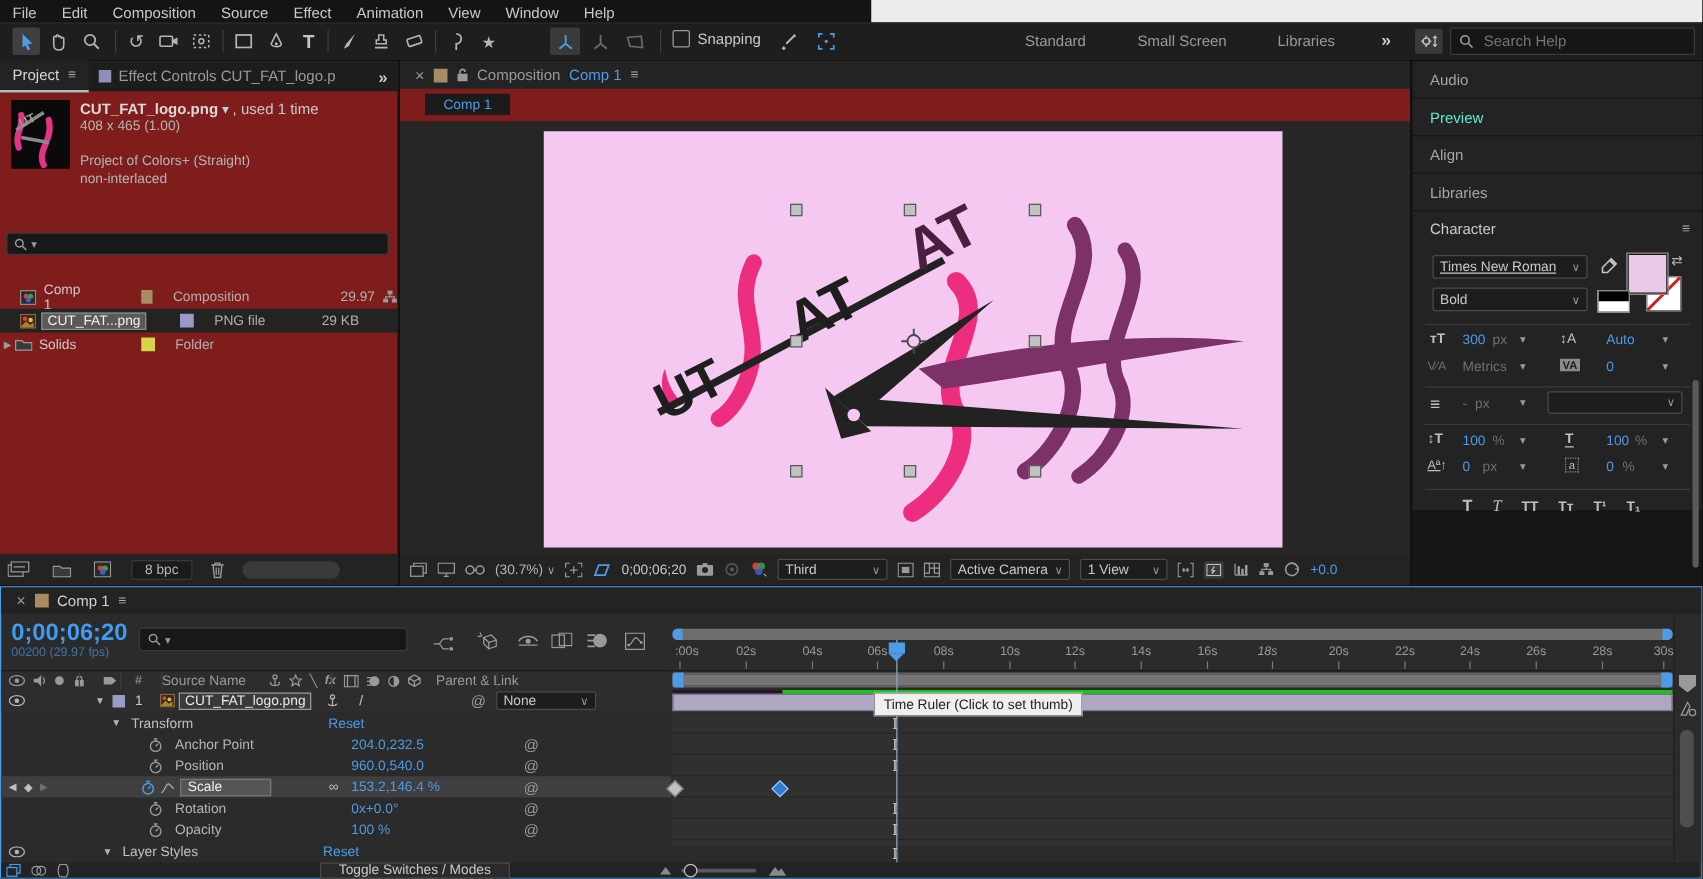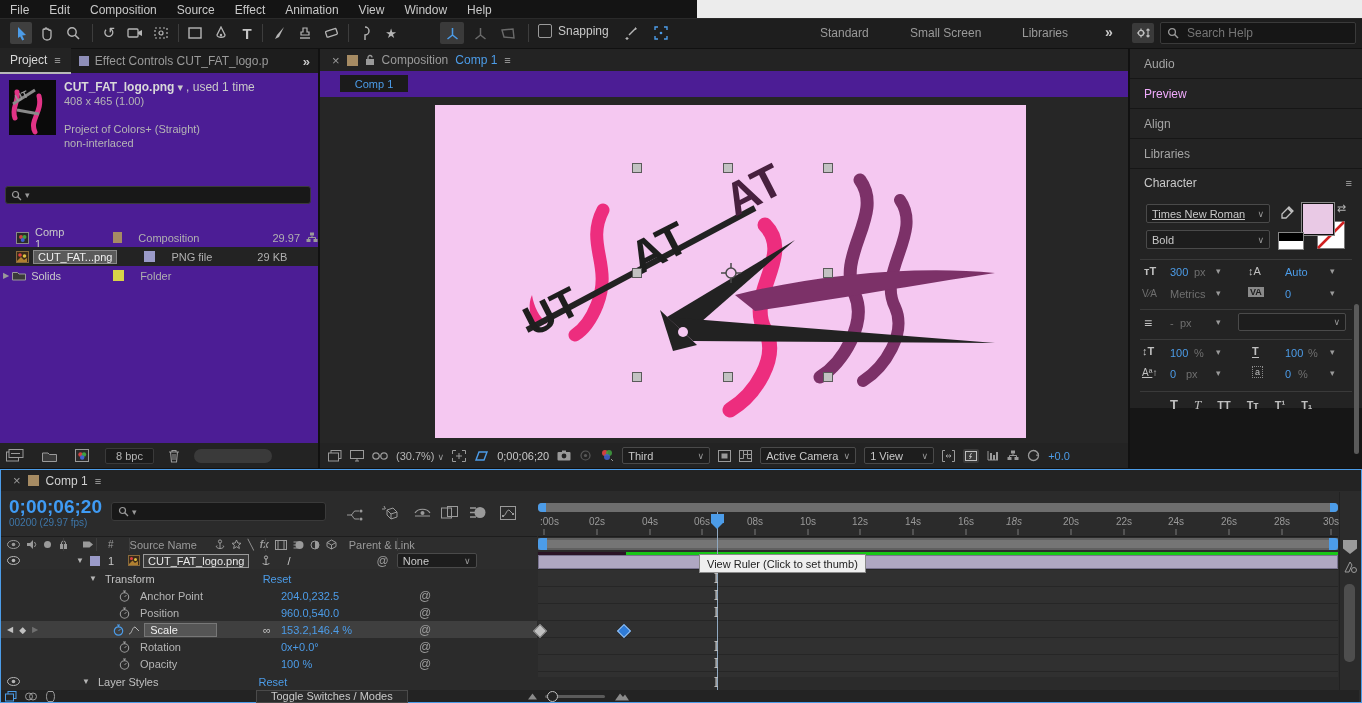--- a/index.html
+++ b/index.html
@@ -2,21 +2,21 @@
 <html><head>
 <meta charset="utf-8">
 <style>
   html,body{margin:0;padding:0;}
   body{width:1362px;height:703px;background:#111;font-family:"Liberation Sans",sans-serif;
        font-size:11px;color:#ABABAB;overflow:hidden;position:relative;-webkit-font-smoothing:antialiased;}
   .ab{position:absolute;}
   .nowrap{white-space:nowrap;}
   .blue{color:#4C9CE8;}
   .dim{color:#6F6F6F;}
-  .panel{background:#4c1d95;}
+  .panel{background:#7f1d1d;}
   .chev{color:#9A9A9A;font-size:9px;}
   .dd{background:#1D1D1D;border:1px solid #4a4a4a;border-radius:2px;color:#C9C9C9;
       display:flex;align-items:center;justify-content:space-between;padding:0 5px;box-sizing:border-box;}
   .iconbtn{display:flex;align-items:center;justify-content:center;color:#A9A9A9;}
   svg{display:block;}
   .row17{height:17px;display:flex;align-items:center;}
   .kf{width:8px;height:8px;transform:rotate(45deg);}
   .handle{width:10px;height:10px;background:#C2C2C2;border:1px solid #5A5A5A;position:absolute;box-sizing:border-box;}
   .ibeam{position:absolute;width:8px;text-align:center;color:#C8C8C8;font-family:"DejaVu Serif",serif;font-size:12px;line-height:12px;}
   .sep-v{background:#3d3d3d;width:1px;position:absolute;}
@@ -505,21 +505,21 @@
       </span>
     <span class="blue">+0.0</span>
   </div>
 </div>
 
 <div class="ab" style="left:1130px;top:49px;width:232px;height:419px;background:#161616;">
   <div style="height:29px;background:#232323;margin-bottom:1px;display:flex;align-items:center;">
       <span style="margin-left:14px;color:#A5A5A5;font-size:12px;">Audio</span>
     </div>
   <div style="height:29px;background:#232323;margin-bottom:1px;display:flex;align-items:center;">
-      <span style="margin-left:14px;color:#f0abfc;font-size:12px;">Preview</span>
+      <span style="margin-left:14px;color:#5eead4;font-size:12px;">Preview</span>
     </div>
   <div style="height:29px;background:#232323;margin-bottom:1px;display:flex;align-items:center;">
       <span style="margin-left:14px;color:#A5A5A5;font-size:12px;">Align</span>
     </div>
   <div style="height:29px;background:#232323;margin-bottom:1px;display:flex;align-items:center;">
       <span style="margin-left:14px;color:#A5A5A5;font-size:12px;">Libraries</span>
     </div>
 
   <div style="height:239px;background:#232323;position:relative;">
     <div style="height:28px;display:flex;align-items:center;justify-content:space-between;">
@@ -939,21 +939,21 @@
   <div class="ab" style="left:710px;top:53px;width:0;height:0;border-left:6.5px solid transparent;border-right:6.5px solid transparent;border-top:6px solid #4C9CE8;"></div>
 
   <div class="ibeam" style="left:711px;top:103px;">I</div>
   <div class="ibeam" style="left:711px;top:120px;">I</div>
   <div class="ibeam" style="left:711px;top:137px;">I</div>
   <div class="ibeam" style="left:711px;top:171px;">I</div>
   <div class="ibeam" style="left:711px;top:188px;">I</div>
   <div class="ibeam" style="left:711px;top:207px;">I</div>
 
   <div class="ab" style="left:698px;top:84px;height:17px;background:#EFEFEF;border:1px solid #8A8A8A;color:#222;display:flex;align-items:center;padding:0 7px;">
-    <span>View Ruler (Click to set thumb)</span>
+    <span>Time Ruler (Click to set thumb)</span>
   </div>
 
   <div class="ab" style="left:1338px;top:22px;width:21px;height:198px;background:#2B2B2B;border-left:1px solid #222;">
     <div style="position:absolute;left:3px;top:48px;width:14px;height:14px;background:#9A9A9A;clip-path:polygon(0 0,100% 0,100% 60%,50% 100%,0 60%);"></div>
     <svg style="position:absolute;left:3px;top:68px;" width="15" height="14">
         <path d="M2 12 L7 2 l2 3 -3 7z" fill="none" stroke="#9A9A9A"></path>
         <circle cx="11" cy="10" r="2.5" fill="none" stroke="#9A9A9A"></circle>
       </svg>
     <div style="position:absolute;left:4px;top:92px;width:11px;height:78px;background:#4E4E4E;border-radius:5px;"></div>
   </div>

